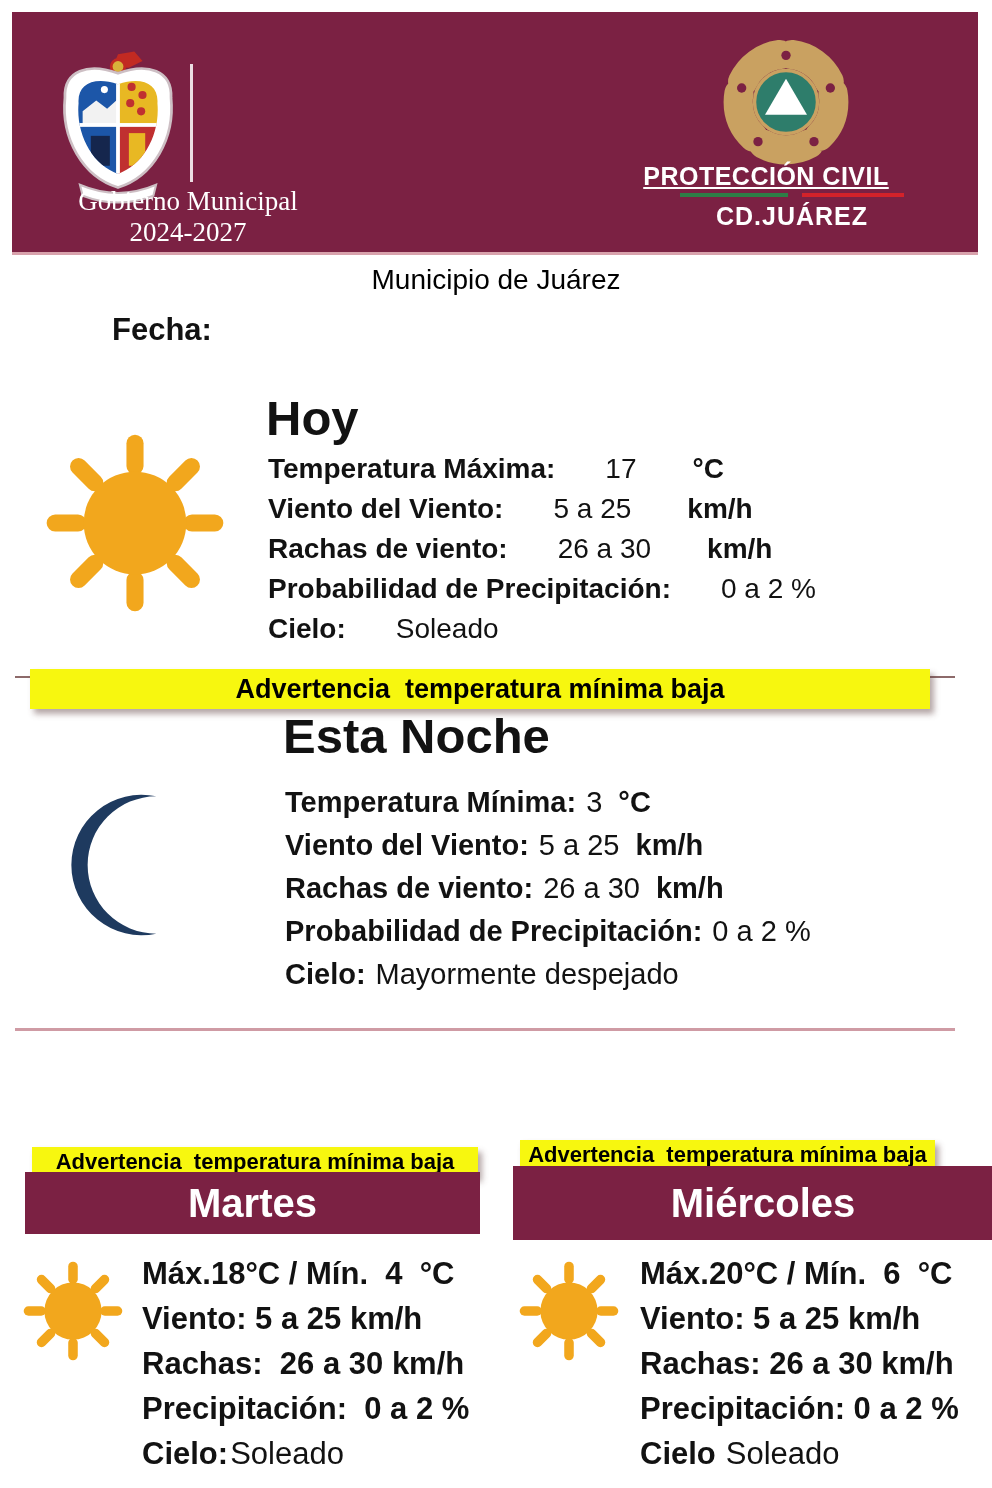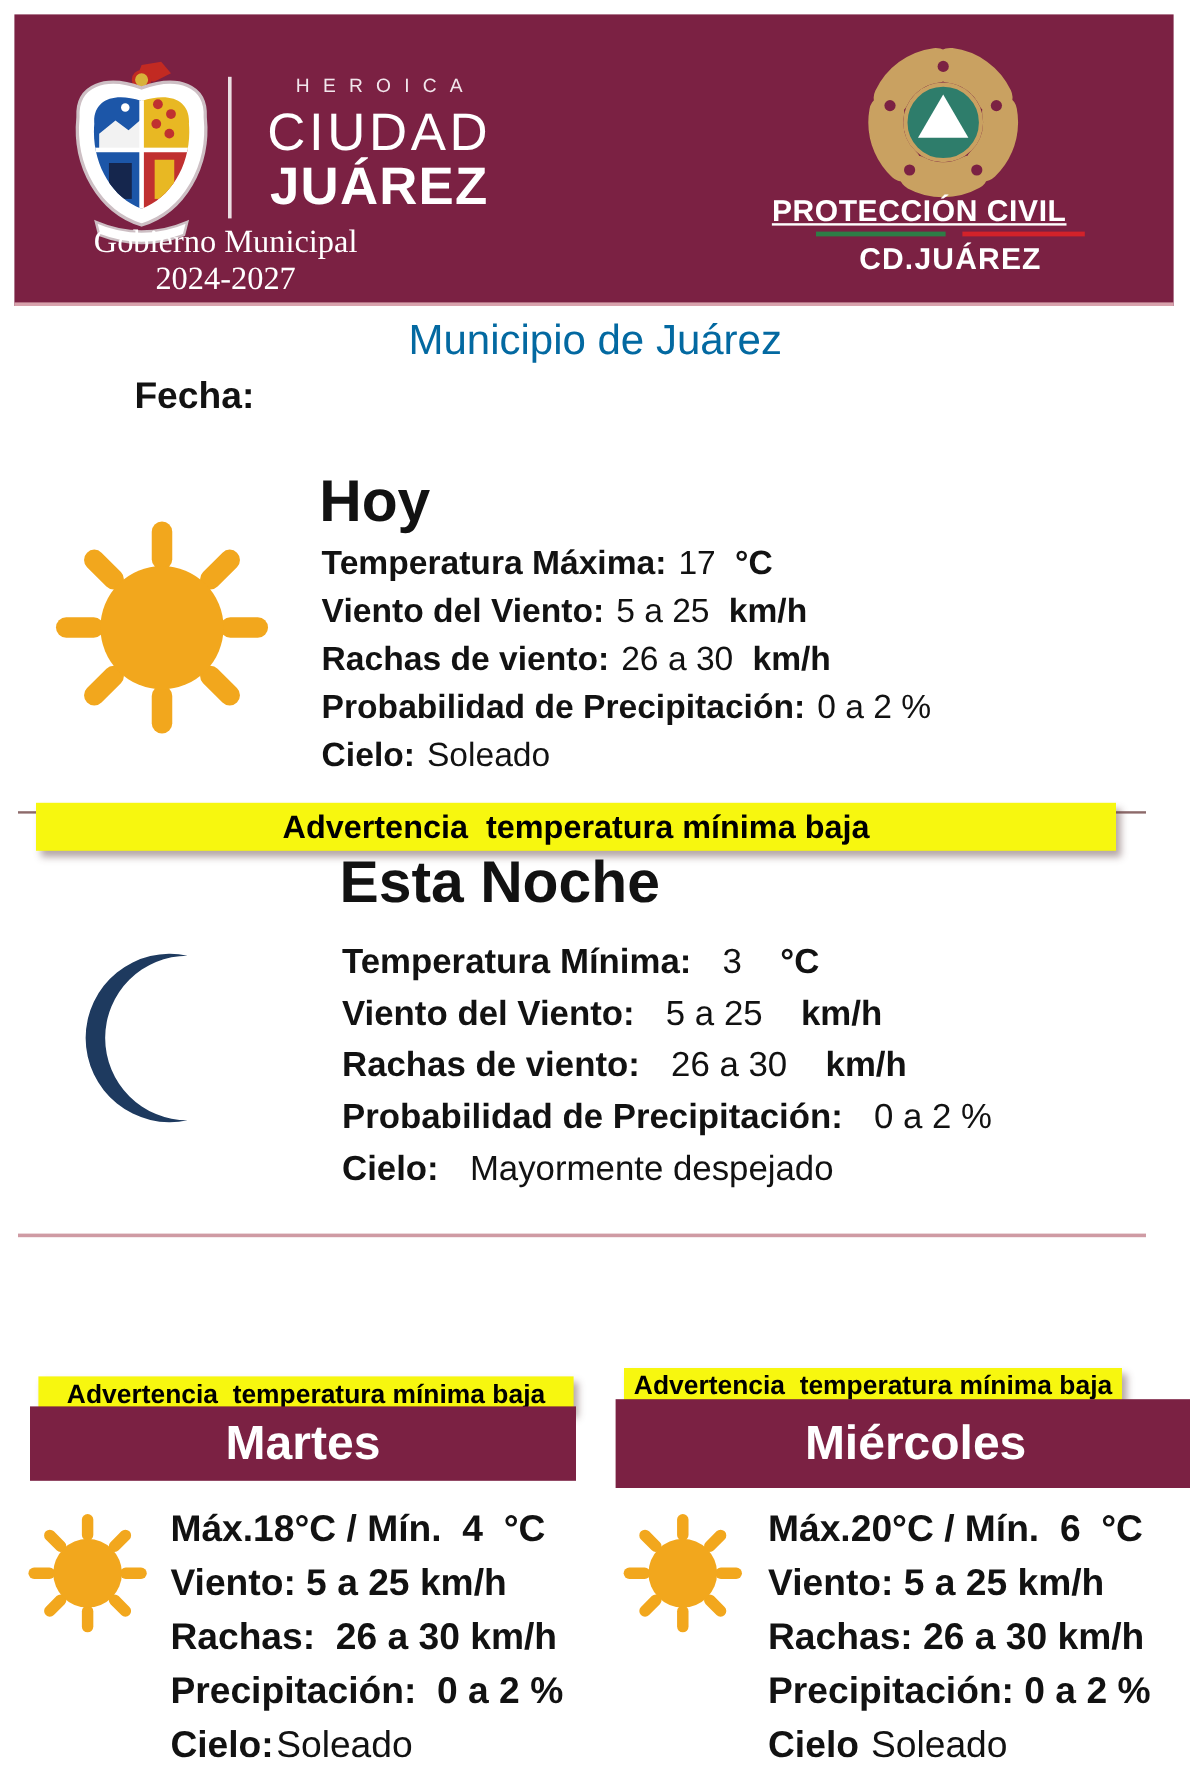--- a/index.html
+++ b/index.html
@@ -28,34 +28,34 @@
   .pc-logo{left:698px;top:20px;width:152px;height:140px;}
   .pc-title{left:564px;top:150px;width:380px;text-align:center;color:#fff;
             font-size:25px;font-weight:700;letter-spacing:.5px;text-decoration:underline;}
   .pc-flag{left:590px;top:181px;width:380px;display:flex;justify-content:center;gap:14px;}
   .pc-flag .bar-green{width:108px;height:4px;background:var(--flag-green);}
   .pc-flag .bar-red{width:102px;height:4px;background:var(--flag-red);}
   .pc-city{left:590px;top:190px;width:380px;text-align:center;color:#fff;
            font-size:25px;font-weight:700;letter-spacing:1px;}
 
   
-  .municipio{left:0;top:264px;width:992px;text-align:center;font-size:35px;color:#0369a1;}
+  .municipio{left:0;top:264px;width:992px;text-align:center;font-size:28px;color:#000000;}
   .fecha-label{left:112px;top:312px;font-size:31px;font-weight:700;}
   .fecha-value{left:272px;top:314px;font-size:31px;}
 
   
   .sec-title{font-weight:700;font-size:49px;}
   .rows .row{display:flex;align-items:baseline;}
   .rows .lbl{font-weight:700;}
   .rows .val{margin-left:10px;font-weight:400;}
   .rows .unit{margin-left:16px;font-weight:700;}
   .rows-hoy{left:268px;top:453px;font-size:28px;}
-  .rows-hoy .row{height:40px;}
+  .rows-hoy .row{height:40px;gap:40px;}
   .rows-noche{left:285px;top:786px;font-size:29px;}
-  .rows-noche .row{height:43px;gap:16px;}
+  .rows-noche .row{height:43px;}
 
   .hoy-title{left:266px;top:390px;}
   .noche-title{left:283px;top:708px;}
   .sun-hoy{left:40px;top:428px;width:190px;height:190px;}
   .moon-noche{left:58px;top:780px;width:156px;height:170px;}
 
   
   .advisory{background:var(--yellow);font-weight:700;text-align:center;
             box-shadow:4px 5px 6px rgba(90,60,60,.45);color:#000;}
   .adv-main{left:30px;top:669px;width:900px;height:40px;font-size:27px;line-height:40px;}
@@ -105,25 +105,20 @@
         <rect x="30" y="64" width="14" height="22" fill="#15264d"></rect>
         <rect x="58" y="62" width="12" height="24" fill="#e8b823"></rect>
         <rect x="48.6" y="18" width="2.8" height="78" fill="#ffffff"></rect>
         <rect x="19" y="54.6" width="63" height="2.8" fill="#ffffff"></rect>
       </g>
       <path d="M22,100 Q50,112 78,100 L76,108 Q50,118 24,108 Z" fill="#ffffff" stroke="#cdbfc4" stroke-width="1.5"></path>
     </svg>
 
     <div class="abs vline"></div>
 
-    <div class="abs wordmark">
-      <div class="heroica">HEROICA</div>
-      <div class="ciudad">CIUDAD</div>
-      <div class="juarez">JUÁREZ</div>
-    </div>
 
     <div class="abs gobierno">Gobierno Municipal 2024-2027</div>
 
     <svg class="abs pc-logo" viewBox="0 0 120 120">
       <circle cx="60" cy="60" r="41" fill="none" stroke="#C9A161" stroke-width="25" stroke-dasharray="41 10.5" stroke-dashoffset="8" stroke-linecap="round"></circle>
       <g fill="#7B2143">
         <circle cx="60" cy="20" r="4"></circle>
           <circle cx="98" cy="48" r="4"></circle>
         <circle cx="84" cy="94" r="4"></circle>
           <circle cx="36" cy="94" r="4"></circle>

